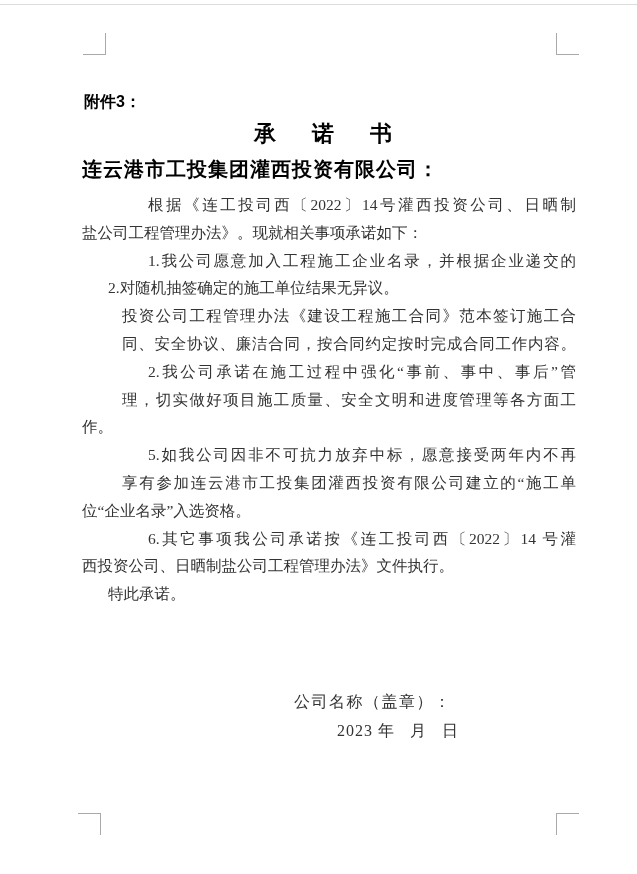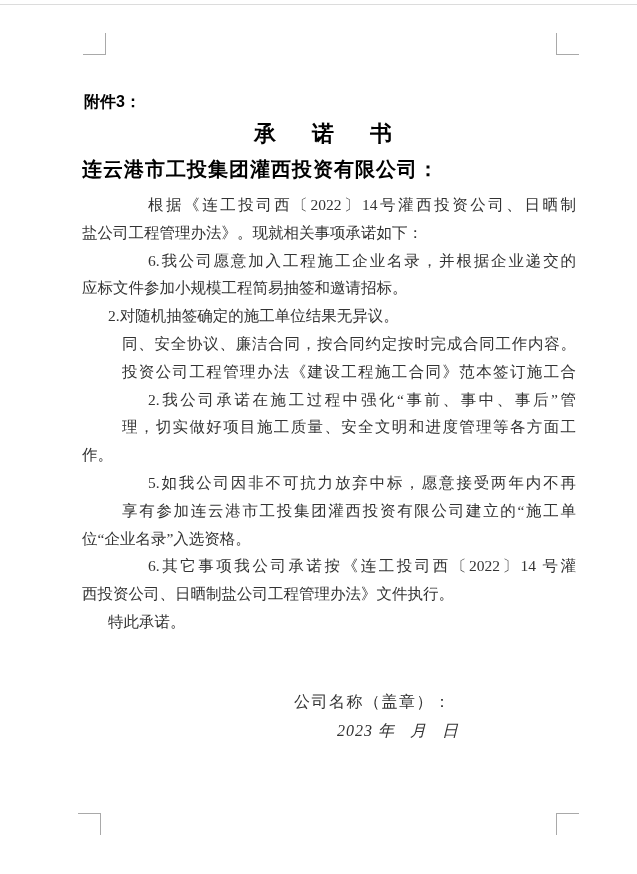--- a/index.html
+++ b/index.html
@@ -52,21 +52,21 @@
     text-justify:inter-character;
     margin-left:40px;
   }
   .bline.ind{text-indent:26px;}
   .sig-company{
     position:absolute;left:294px;top:690px;
     font-size:16px;line-height:24px;letter-spacing:1.5px;
   }
   .sig-date{
     position:absolute;left:337px;top:719px;
-    font-size:16px;line-height:24px;white-space:pre;letter-spacing:1px;font-style:italic;
+    font-size:16px;line-height:24px;white-space:pre;letter-spacing:1px;
   }
 </style>
 </head>
 <body>
 
 <div class="top-rule"></div>
 
 <div class="mark mark-tl"></div>
 <div class="mark mark-tr"></div>
 <div class="mark mark-bl"></div>
@@ -74,25 +74,24 @@
 
 <div class="attachment">附件3：</div>
 
 <div class="doc-title">承 诺 书</div>
 
 <div class="salutation">连云港市工投集团灌西投资有限公司：</div>
 
 <div class="doc-body">
     <div class="bline ind just">根据《连工投司西〔2022〕14号灌西投资公司、日晒制</div>
     <div class="bline">盐公司工程管理办法》。现就相关事项承诺如下：</div>
-    <div class="bline ind just">6.我公司愿意加入工程施工企业名录，并根据企业递交的</div>
-    <div class="bline">应标文件参加小规模工程简易抽签和邀请招标。</div>
+    <div class="bline ind just">1.我公司愿意加入工程施工企业名录，并根据企业递交的</div>
     <div class="bline ind">2.对随机抽签确定的施工单位结果无异议。</div>
+    <div class="bline just">投资公司工程管理办法《建设工程施工合同》范本签订施工合</div>
     <div class="bline just">同、安全协议、廉洁合同，按合同约定按时完成合同工作内容。</div>
-    <div class="bline just">投资公司工程管理办法《建设工程施工合同》范本签订施工合</div>
     <div class="bline ind just">2.我公司承诺在施工过程中强化“事前、事中、事后”管</div>
     <div class="bline just">理，切实做好项目施工质量、安全文明和进度管理等各方面工</div>
     <div class="bline">作。</div>
     <div class="bline ind just">5.如我公司因非不可抗力放弃中标，愿意接受两年内不再</div>
     <div class="bline just">享有参加连云港市工投集团灌西投资有限公司建立的“施工单</div>
     <div class="bline">位“企业名录”入选资格。</div>
     <div class="bline ind just">6.其它事项我公司承诺按《连工投司西〔2022〕14 号灌</div>
     <div class="bline">西投资公司、日晒制盐公司工程管理办法》文件执行。</div>
     <div class="bline ind">特此承诺。</div>
   </div>

